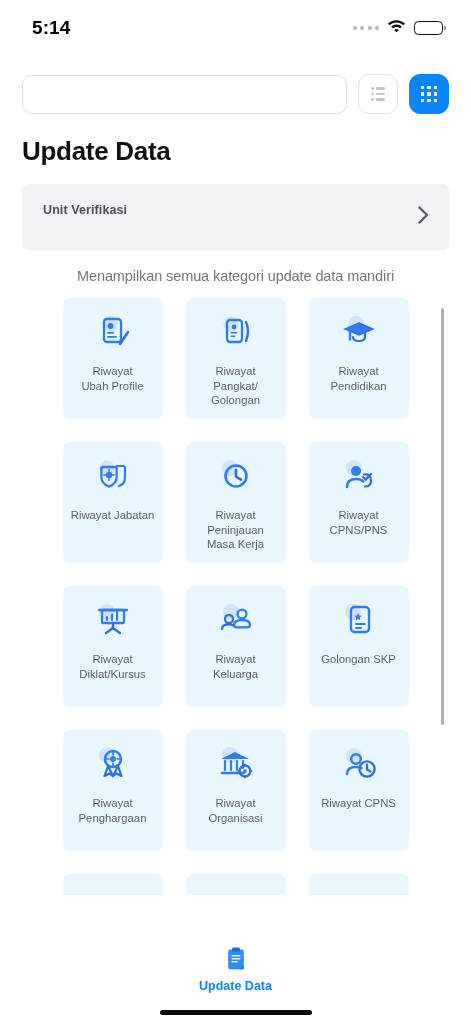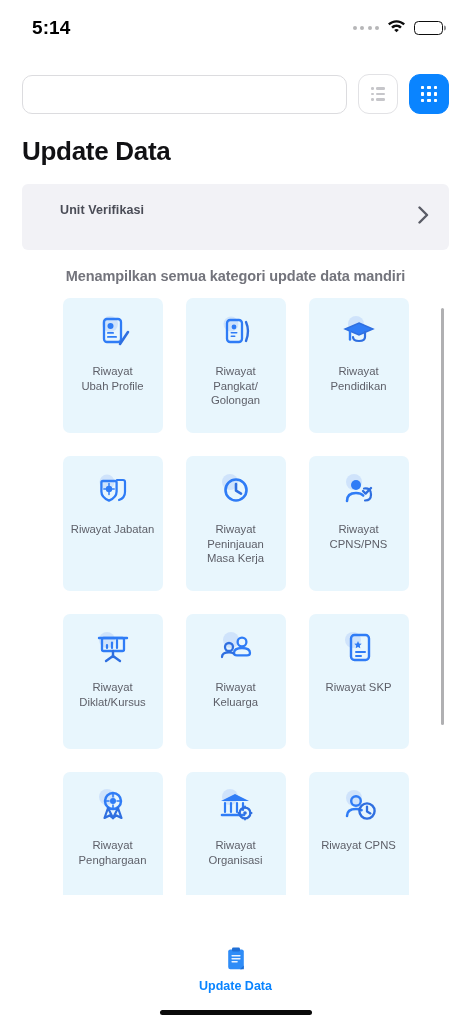--- a/index.html
+++ b/index.html
@@ -141,56 +141,54 @@
     position: relative;
     cursor: pointer;
   }
   .unit-label {
     position: absolute;
     left: 21px; top: 19px;
     font-size: 12.5px;
     font-weight: bold;
     color: #4a4c56;
     letter-spacing: 0.1px;
-    margin-left: 17px;
   }
   .unit-chevron {
     position: absolute;
     right: 20px; top: 50%;
     transform: translateY(-50%);
   }
 
   
   .subtitle {
     text-align: center;
     font-size: 14.5px;
     color: #73747c;
     padding: 18px 20px 0 20px;
     letter-spacing: -0.1px;
-    font-weight: bold;
   }
 
   
   .grid-wrap {
     position: relative;
     margin-top: 14px;
     height: 597px;
     overflow: hidden;
   }
   .grid {
     display: grid;
     grid-template-columns: repeat(3, 100px);
     justify-content: center;
     column-gap: 23px;
     row-gap: 23px;
     padding: 0 0 0 0;
   }
   .card {
     width: 100px;
-    height: 135px;
+    height: 121px;
     background: #e8f6fd;
     border-radius: 7px;
     display: flex;
     flex-direction: column;
     align-items: center;
     cursor: pointer;
     overflow: hidden;
   }
   .card-icon {
     height: 66px;
@@ -448,21 +446,21 @@
       <div class="card">
         <div class="card-icon">
           <svg width="40" height="40" viewBox="0 0 40 40">
     <circle cx="14" cy="13" r="8" fill="#cfe3fb"></circle>
     <rect x="12" y="8" width="18" height="25" rx="3.4" fill="none" stroke="#2f7cf6" stroke-width="2.4"></rect>
     <path d="M19 14 l1.1 2.4 L22.7 16.8 l-1.9 1.8 .5 2.6 -2.3 -1.3 -2.3 1.3 .5 -2.6 -1.9 -1.8 2.6 -.2z" fill="#2f7cf6"></path>
     <rect x="16" y="24" width="11" height="2" rx="1" fill="#2f7cf6"></rect>
     <rect x="16" y="28" width="7" height="2" rx="1" fill="#2f7cf6"></rect>
           </svg>
         </div>
-        <div class="card-label">Riwayat SKP</div>
+        <div class="card-label">Golongan SKP</div>
       </div>
       <div class="card">
         <div class="card-icon">
           <svg width="40" height="40" viewBox="0 0 40 40">
     <circle cx="14" cy="12" r="8" fill="#cfe3fb"></circle>
     <circle cx="20" cy="16" r="8" fill="none" stroke="#2f7cf6" stroke-width="2.5"></circle>
     <circle cx="20" cy="16" r="3" fill="#2f7cf6"></circle>
     <path d="M20 9 v3 M20 20 v3 M13 16 h3 M24 16 h3" stroke="#2f7cf6" stroke-width="1.6" stroke-linecap="round"></path>
     <path d="M15 23 l-3.5 10 l5 -2.6 l3.5 2.6 z" fill="none" stroke="#2f6fe0" stroke-width="2.2" stroke-linejoin="round"></path>
     <path d="M25 23 l3.5 10 l-5 -2.6 l-3.5 2.6 z" fill="none" stroke="#2f6fe0" stroke-width="2.2" stroke-linejoin="round"></path>

